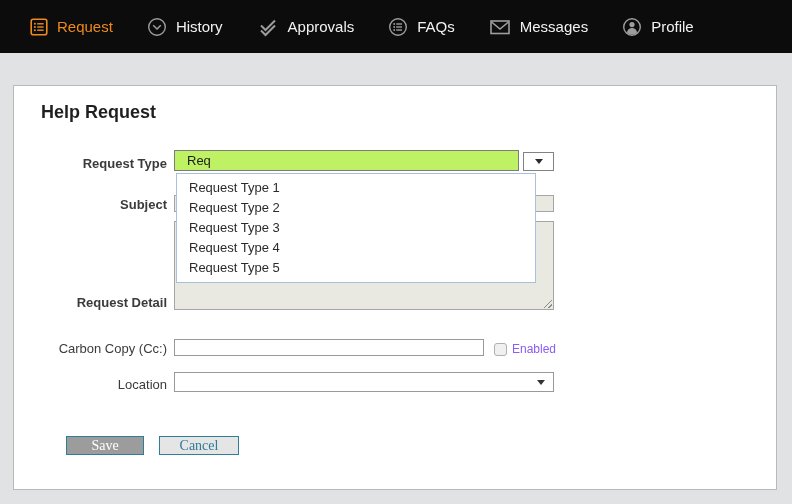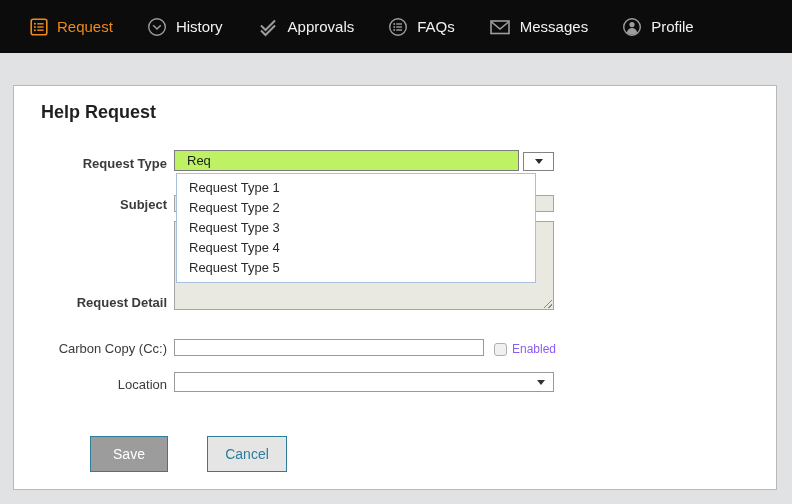--- a/index.html
+++ b/index.html
@@ -89,22 +89,22 @@
 
   .row-location { top:286px; }
   .select-box {
     position:relative; width:380px; height:20px; background:#fff;
     border:1px solid #999; cursor:pointer;
   }
   .select-box .tri-down { position:absolute; right:8px; top:7px;
     border-top-color:#333; }
 
   .row-buttons { top:350px; padding-left:52px; gap:15px; }
-  .btn { height:36px; font-family:Liberation Sans, sans-serif; font-size:14px;
-    display:flex; align-items:center; justify-content:center; cursor:pointer;margin-left:24px; }
+  .btn { height:19px; font-family:Liberation Serif, serif; font-size:14px;
+    display:flex; align-items:center; justify-content:center; cursor:pointer; }
   .btn-save { width:78px; background:#9c9c9c; border:1px solid #2e7d99; color:#fff; }
   .btn-cancel { width:80px; background:#e5e5e5; border:1px solid #2e7d99; color:#2e7d99; }
 </style>
 </head>
 <body>
 
 <div class="navbar">
 
   <div class="nav-item active">
     <span>

